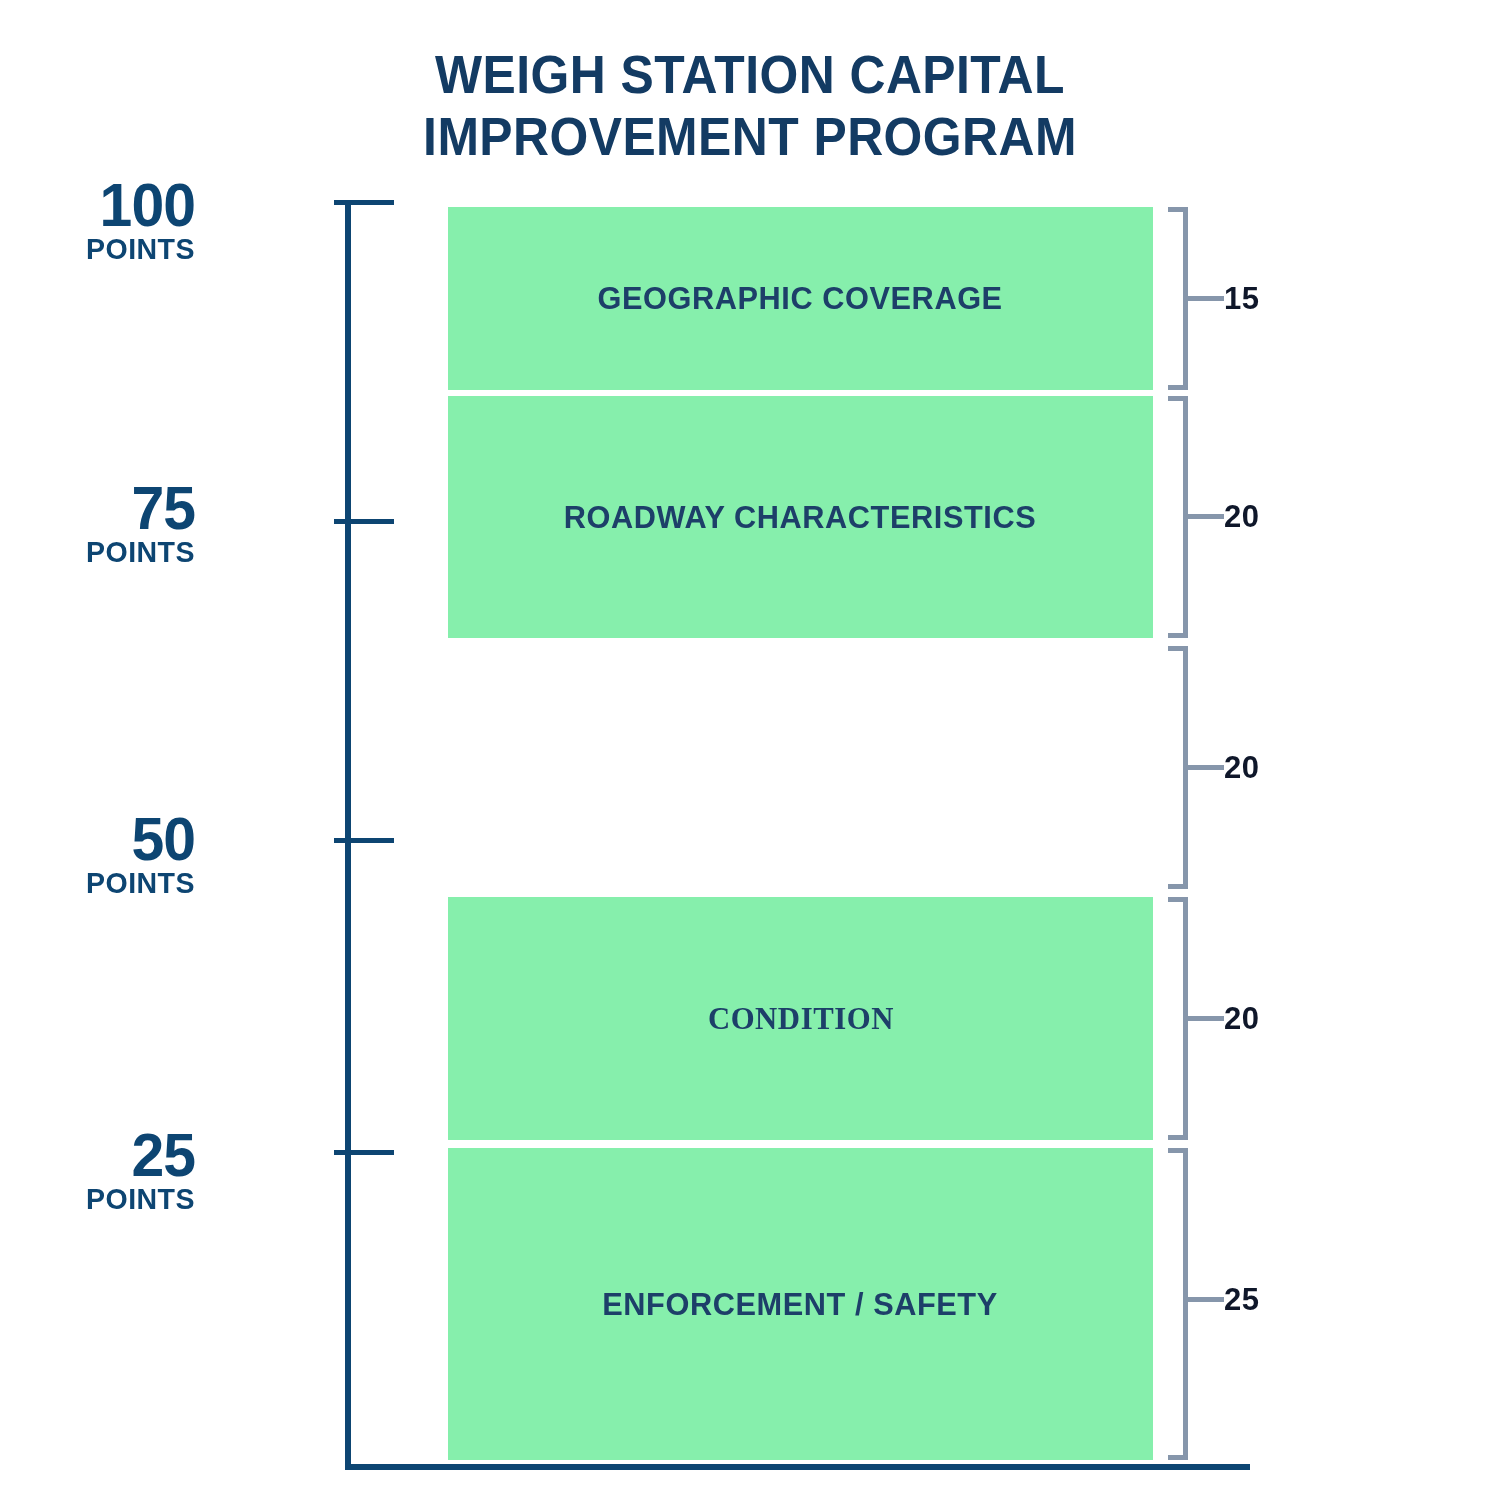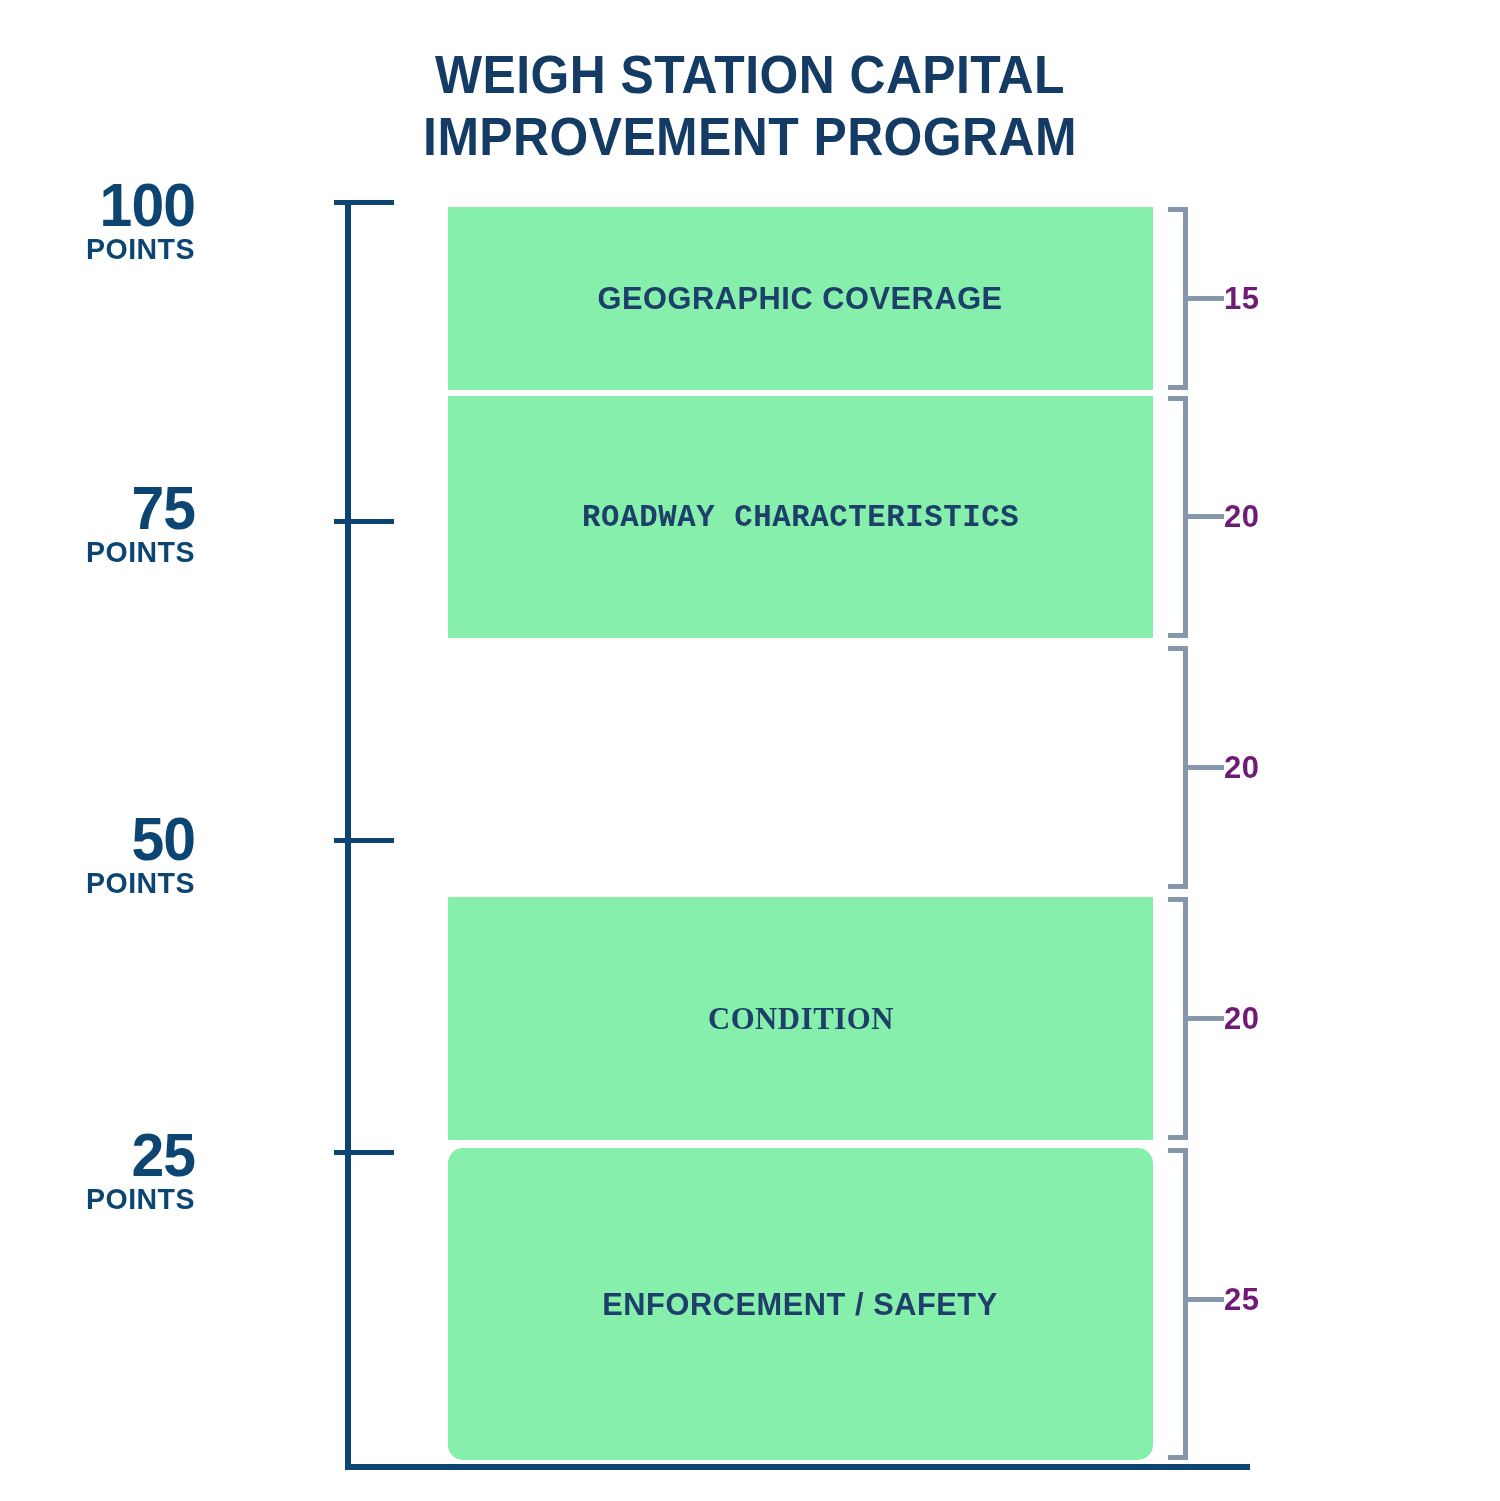--- a/index.html
+++ b/index.html
@@ -131,21 +131,21 @@
   .bracket-stem {
     position: absolute;
     left: 1188px;
     width: 36px;
     height: 5px;
     background: #8696ab;
   }
   .bracket-value {
     position: absolute;
     left: 1224px;
-    color: #701a75;
+    color: #0f172a;
     font-size: 31px;
     font-weight: 900;
     line-height: 31px;
     letter-spacing: 0.5px;
   }
 </style>
 </head>
 <body>
 
 <div id="page">
@@ -176,27 +176,27 @@
     <span class="pt-word">POINTS</span>
   </div>
   <div class="pt-label" style="top:1116px;">
     <span class="pt-num">25</span>
     <span class="pt-word">POINTS</span>
   </div>
 
   <div class="bar-seg" style="top:207px;height:183px;">
     <span class="seg-label">GEOGRAPHIC COVERAGE</span>
   </div>
-  <div class="bar-seg" style="top:396px;height:242px;font-family:Liberation Mono, monospace;">
+  <div class="bar-seg" style="top:396px;height:242px;">
     <span class="seg-label">ROADWAY CHARACTERISTICS</span>
   </div>
   <div class="bar-seg" style="top:897px;height:243px;font-family:Liberation Serif, serif;">
     <span class="seg-label">CONDITION</span>
   </div>
-  <div class="bar-seg" style="top:1148px;height:312px;border-radius:15px;">
+  <div class="bar-seg" style="top:1148px;height:312px;">
     <span class="seg-label">ENFORCEMENT / SAFETY</span>
   </div>
 
   <div class="bracket" style="top:207px;height:183px;"></div>
   <div class="bracket-stem" style="top:296px;"></div>
   <div class="bracket-value" style="top:283px;">15</div>
 
   <div class="bracket" style="top:396px;height:242px;"></div>
   <div class="bracket-stem" style="top:514px;"></div>
   <div class="bracket-value" style="top:501px;">20</div>

